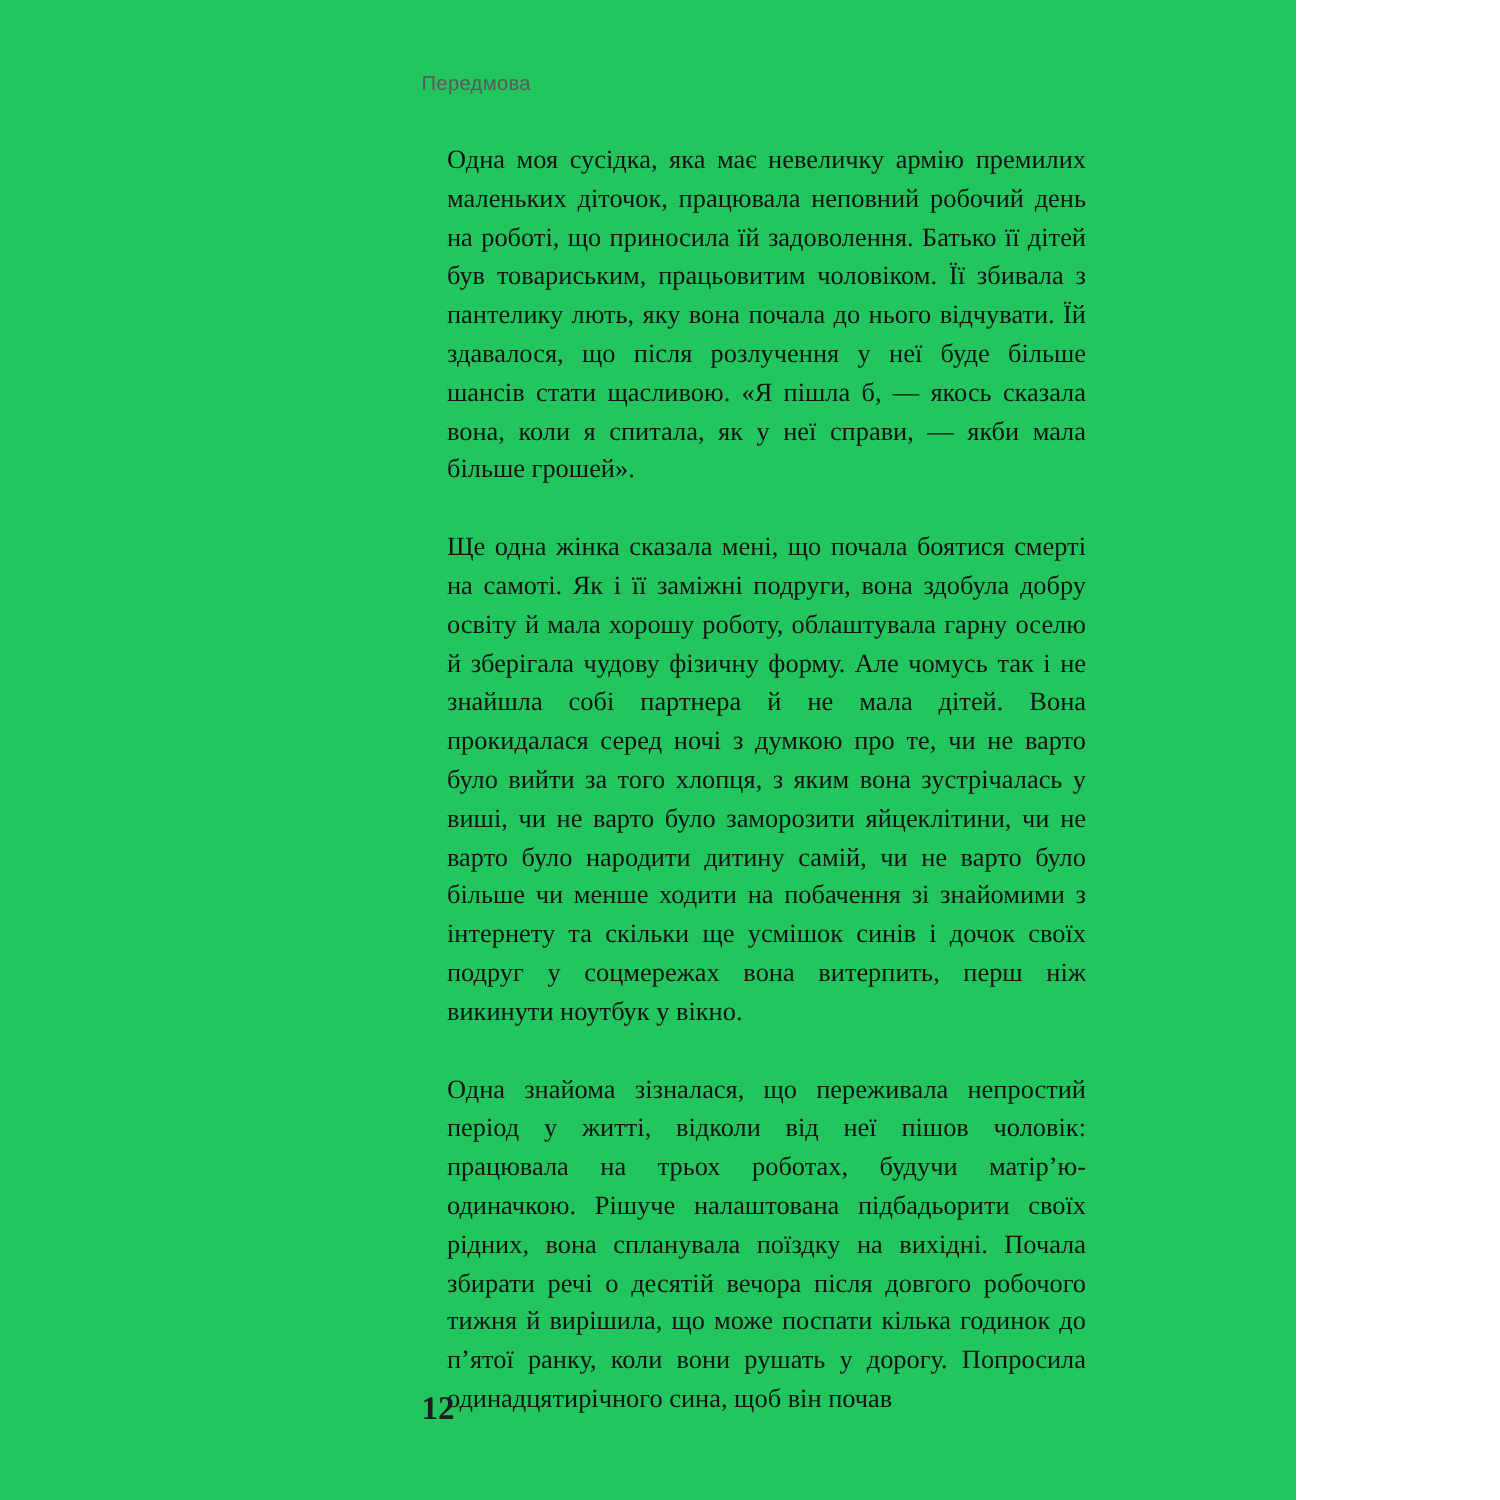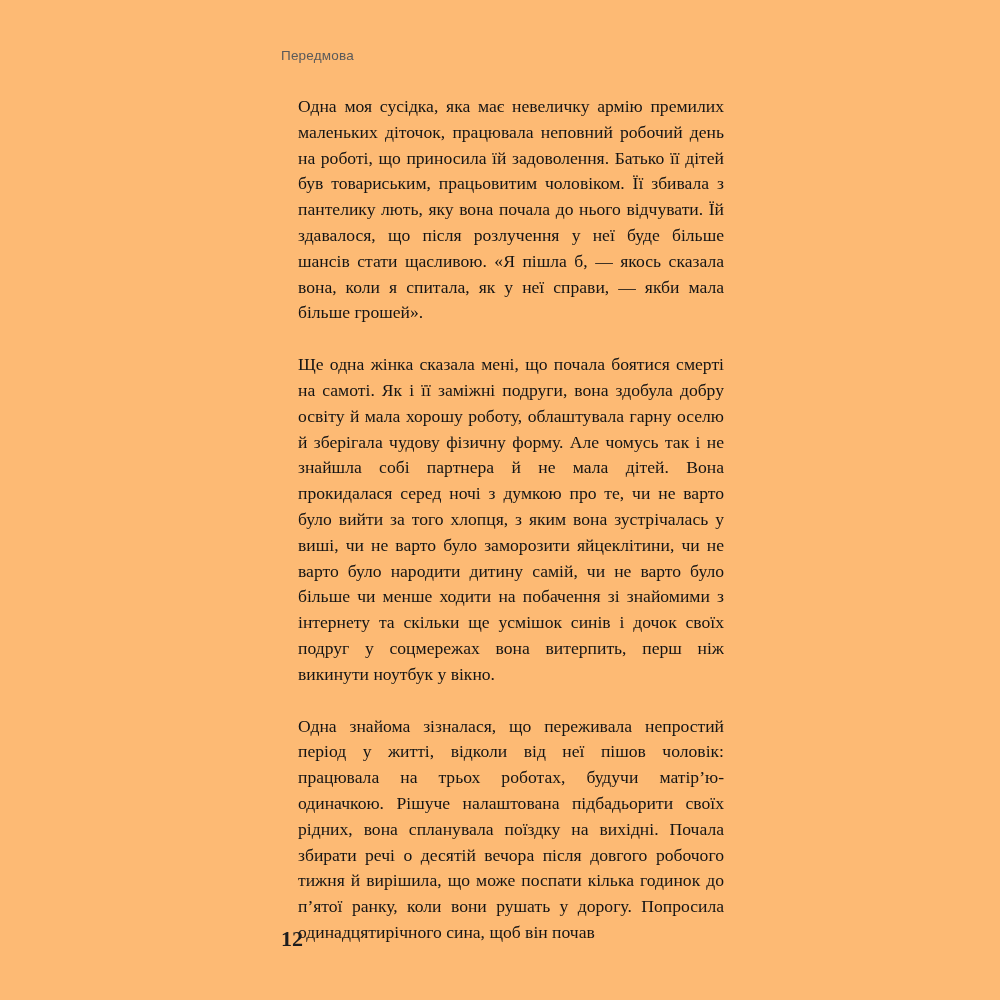--- a/index.html
+++ b/index.html
@@ -2,23 +2,23 @@
 <html lang="uk"><head>
   <meta charset="utf-8">
   <style>
     html, body {
       margin: 0;
       padding: 0;
       background: #ffffff;
     }
     .book-page {
       position: relative;
-      width: 1000px;
+      width: 864px;
       height: 1000px;
-      background: #fdba74;
+      background: #22c55e;
       overflow: hidden;
     }
     .running-header {
       position: absolute;
       left: 281px;
       top: 48px;
       font-family: "Liberation Sans", sans-serif;
       font-size: 13.5px;
       color: #5a5a5a;
       letter-spacing: 0.2px;

